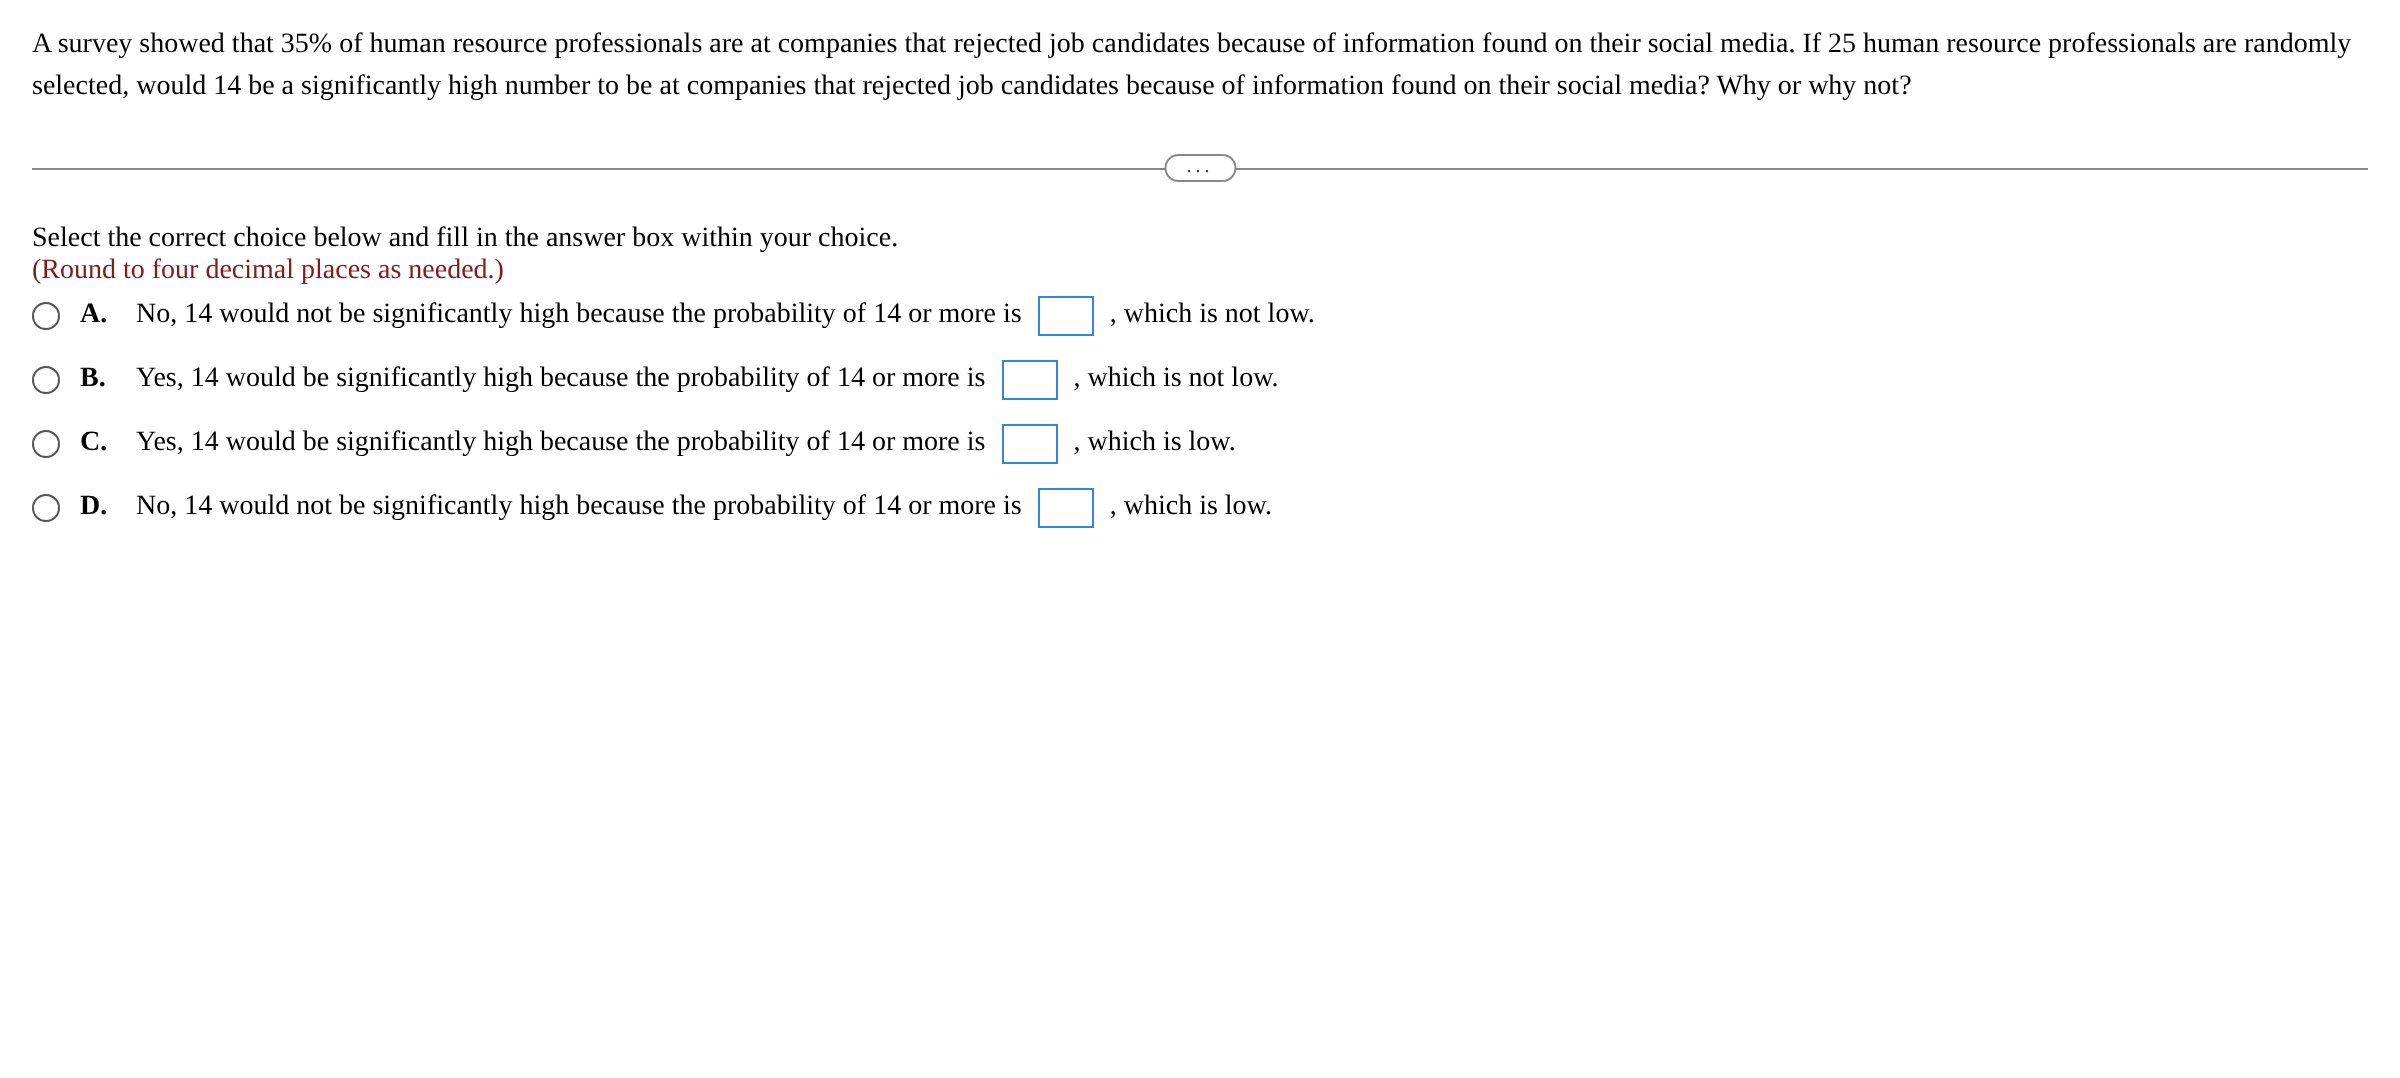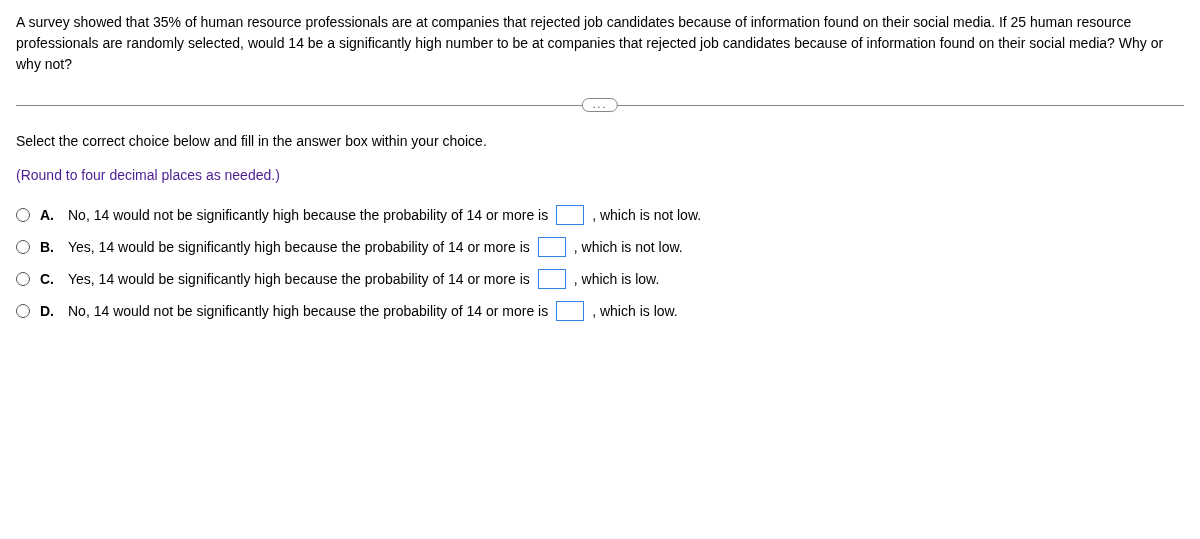--- a/index.html
+++ b/index.html
@@ -1,18 +1,19 @@
 <!DOCTYPE html>
 <html><head>
   <meta charset="utf-8">
   <style>
     * {
       box-sizing: border-box;
       margin: 0;
       padding: 0;
+      font-family: Liberation Serif, serif;
     }
     body {
       font-family: Arial, Helvetica, sans-serif;
       font-size: 14px;
       color: #000;
       background: #fff;
       padding: 12px 16px;
       width: 1200px;
     }
     .question-text {
@@ -40,25 +41,25 @@
       border: 1px solid #888;
       border-radius: 999px;
       padding: 1px 10px;
       font-size: 10px;
       letter-spacing: 2px;
       color: #333;
       cursor: pointer;
       line-height: 1;
     }
     .instruction {
-      margin-bottom: 18px;
+      margin-bottom: 0;
     }
     .rounding-note {
-      color: #4c1d95;
-      margin-bottom: 22px;
+      color: #7f1d1d;
+      margin-bottom: 4px;
     }
     .choices {
       display: flex;
       flex-direction: column;
       gap: 12px;
     }
     .choice-row {
       display: flex;
       align-items: center;
       gap: 6px;

